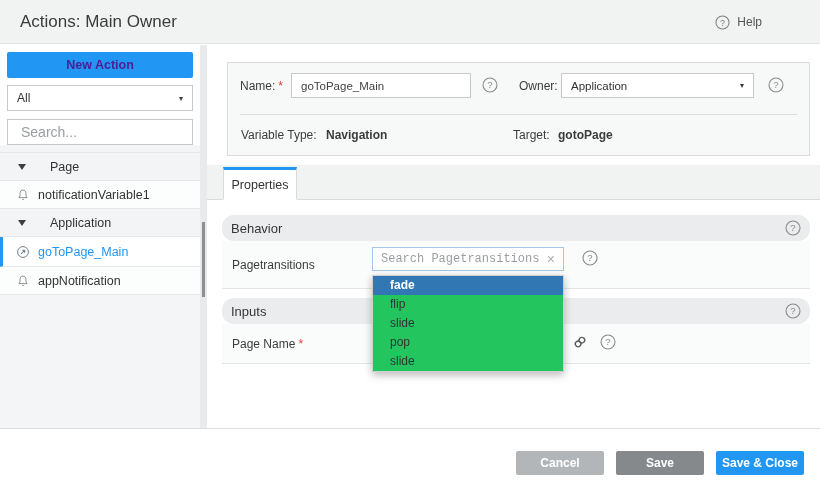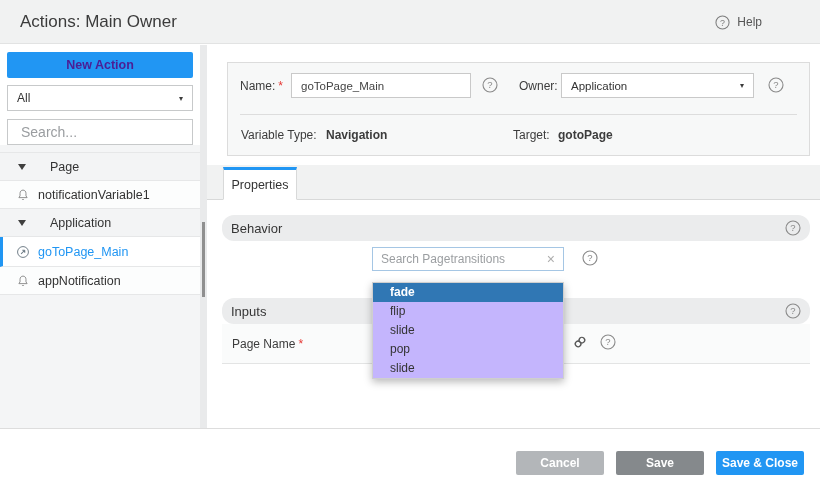--- a/index.html
+++ b/index.html
@@ -83,26 +83,26 @@
     padding:0 9px;font-size:13px;color:#353535;border-radius:12px;}
   .section-header .help-icon{margin-left:auto;}
   .section-body{position:relative;background:var(--section-body-bg);border-bottom:1px solid #e3e4e4;}
   .section-behavior .section-body{height:48px;}
   .section-inputs .section-body{height:40px;}
   .field-label{position:absolute;left:10px;font-size:12px;color:#3c3c3c;}
 
   
   .combo-input{position:absolute;left:165px;top:202px;width:192px;height:24px;background:#fff;
     border:1px solid #a5c6e4;display:flex;align-items:center;padding:0 8px;gap:6px;z-index:20;}
-  .combo-input input{border:none;outline:none;flex:1;font-family:Liberation Sans, sans-serif;font-size:12px;color:#444;background:transparent;}
+  .combo-input input{border:none;outline:none;flex:1;font-family:Liberation Mono, monospace;font-size:12px;color:#444;background:transparent;}
   .combo-input input::placeholder{color:#9b9ea1;}
   .clear-icon{color:#adadad;font-size:14px;line-height:14px;cursor:pointer;}
   .combo-help{position:absolute;left:375px;top:205px;z-index:20;}
-  .dropdown{position:absolute;left:165px;top:230px;width:192px;background:#c4b5fd;border:1px solid #cfcfcf;
-    box-shadow:0 3px 8px rgba(0,0,0,.28);z-index:30;margin-top:7px;}
+  .dropdown{position:absolute;left:165px;top:230px;width:192px;background:#22c55e;border:1px solid #cfcfcf;
+    box-shadow:0 3px 8px rgba(0,0,0,.28);z-index:30;}
   .dd-option{height:19px;line-height:19px;padding-left:17px;font-size:12px;color:#333;cursor:pointer;}
   .dd-option.selected{background:var(--dropdown-selected);color:#fff;font-weight:bold;}
 
   .row-icons{position:absolute;left:350px;top:10px;display:flex;align-items:center;gap:12px;}
 
   
   .footer{position:absolute;left:0;top:428px;width:820px;height:60px;background:#fff;border-top:1px solid #ddd;}
   .footer-buttons{position:absolute;right:16px;top:22px;display:flex;gap:12px;}
   .btn{width:88px;height:24px;line-height:24px;text-align:center;color:#fff;font-weight:bold;
     font-size:12px;border-radius:2px;cursor:pointer;}
@@ -212,20 +212,23 @@
     <div class="tab">Properties</div>
   </div>
 
   <div class="section section-behavior">
     <div class="section-header">
       <span>Behavior</span>
       <svg class="help-icon" width="16" height="16" viewBox="0 0 16 16">
         <circle cx="8" cy="8" r="7" fill="none" stroke="#8a8a8a" stroke-width="1.1"></circle>
         <text x="8" y="11.4" text-anchor="middle" font-size="9.5" fill="#8a8a8a">?</text>
       </svg>
+    </div>
+    <div class="section-body">
+      <span class="field-label" style="top:17px;">Pagetransitions</span>
     </div>
   </div>
 
   <div class="section section-inputs">
     <div class="section-header">
       <span>Inputs</span>
       <svg class="help-icon" width="16" height="16" viewBox="0 0 16 16">
         <circle cx="8" cy="8" r="7" fill="none" stroke="#8a8a8a" stroke-width="1.1"></circle>
         <text x="8" y="11.4" text-anchor="middle" font-size="9.5" fill="#8a8a8a">?</text>
       </svg>

